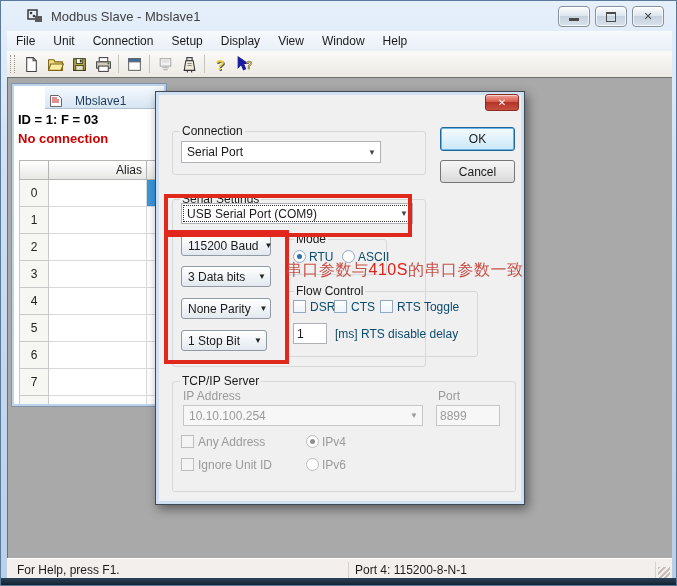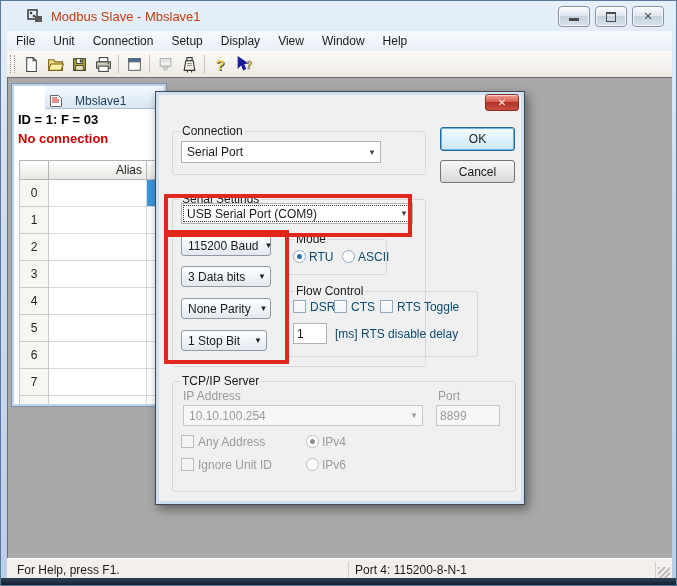--- a/index.html
+++ b/index.html
@@ -5,21 +5,21 @@
   html,body{margin:0;padding:0;}
   body{
     width:677px;height:586px;position:relative;overflow:hidden;
     font-family:"Liberation Sans","DejaVu Sans",sans-serif;
     background:linear-gradient(180deg,#e6f0fb 0%,#cfe0f2 30%,#b9cfe8 100%);
     border:1px solid #5a7a9c;box-sizing:border-box;
   }
   
   .titlebar{position:absolute;left:0;top:0;width:677px;height:30px;display:flex;align-items:center;}
   .app-icon{width:16px;height:16px;margin-left:26px;margin-right:8px;}
-  .title-text{font-size:13px;color:#c2410c;}
+  .title-text{font-size:13px;color:#404040;}
   .win-btns{position:absolute;right:14px;top:5px;display:flex;gap:5px;}
   .win-btn{width:30px;height:19px;border:1px solid #87919c;border-radius:4px;
     background:linear-gradient(180deg,#fdfefe 0%,#dde6ee 45%,#c6d2de 50%,#d8e2ec 100%);
     box-shadow:inset 0 0 0 1px rgba(255,255,255,.75);
     display:flex;align-items:center;justify-content:center;color:#333;}
   .glyph-min{width:10px;height:3px;background:#4a4a4a;margin-top:6px;}
   .glyph-restore{width:8px;height:7px;border:1px solid #4a4a4a;border-top-width:2px;}
   .glyph-close{font-size:11px;font-weight:bold;color:#4a4a4a;line-height:1;}
   
   .menubar{position:absolute;left:6px;top:30px;width:665px;height:20px;display:flex;align-items:center;
@@ -320,20 +320,23 @@
       <span class="arr">▼</span>
     </div>
 
     <div class="group" style="left:130px;top:147px;width:99px;height:34px;"></div>
     <span class="group-label" style="left:138px;top:140px;">Mode</span>
     <div class="radio sel" style="left:137px;top:158px;"></div>
     <span class="lbl" style="left:153px;top:158px;">RTU</span>
     <div class="radio" style="left:186px;top:158px;"></div>
     <span class="lbl" style="left:202px;top:158px;">ASCII</span>
 
+    <div class="annotation" style="left:130px;top:168px;color:#c65048;">
+      <span>串口参数与</span><span style="color:#e0231a;">410S</span><span>的串口参数一致</span>
+    </div>
 
     <div class="group" style="left:130px;top:199px;width:190px;height:64px;"></div>
     <span class="group-label" style="left:138px;top:192px;">Flow Control</span>
     <div class="cb" style="left:137px;top:208px;"></div>
     <span class="lbl" style="left:154px;top:208px;">DSR</span>
     <div class="cb" style="left:178px;top:208px;"></div>
     <span class="lbl" style="left:195px;top:208px;">CTS</span>
     <div class="cb" style="left:224px;top:208px;"></div>
     <span class="lbl" style="left:241px;top:208px;">RTS Toggle</span>
     <input class="field" style="left: 137px; top: 231px; width: 34px; height: 21px;" value="1">

